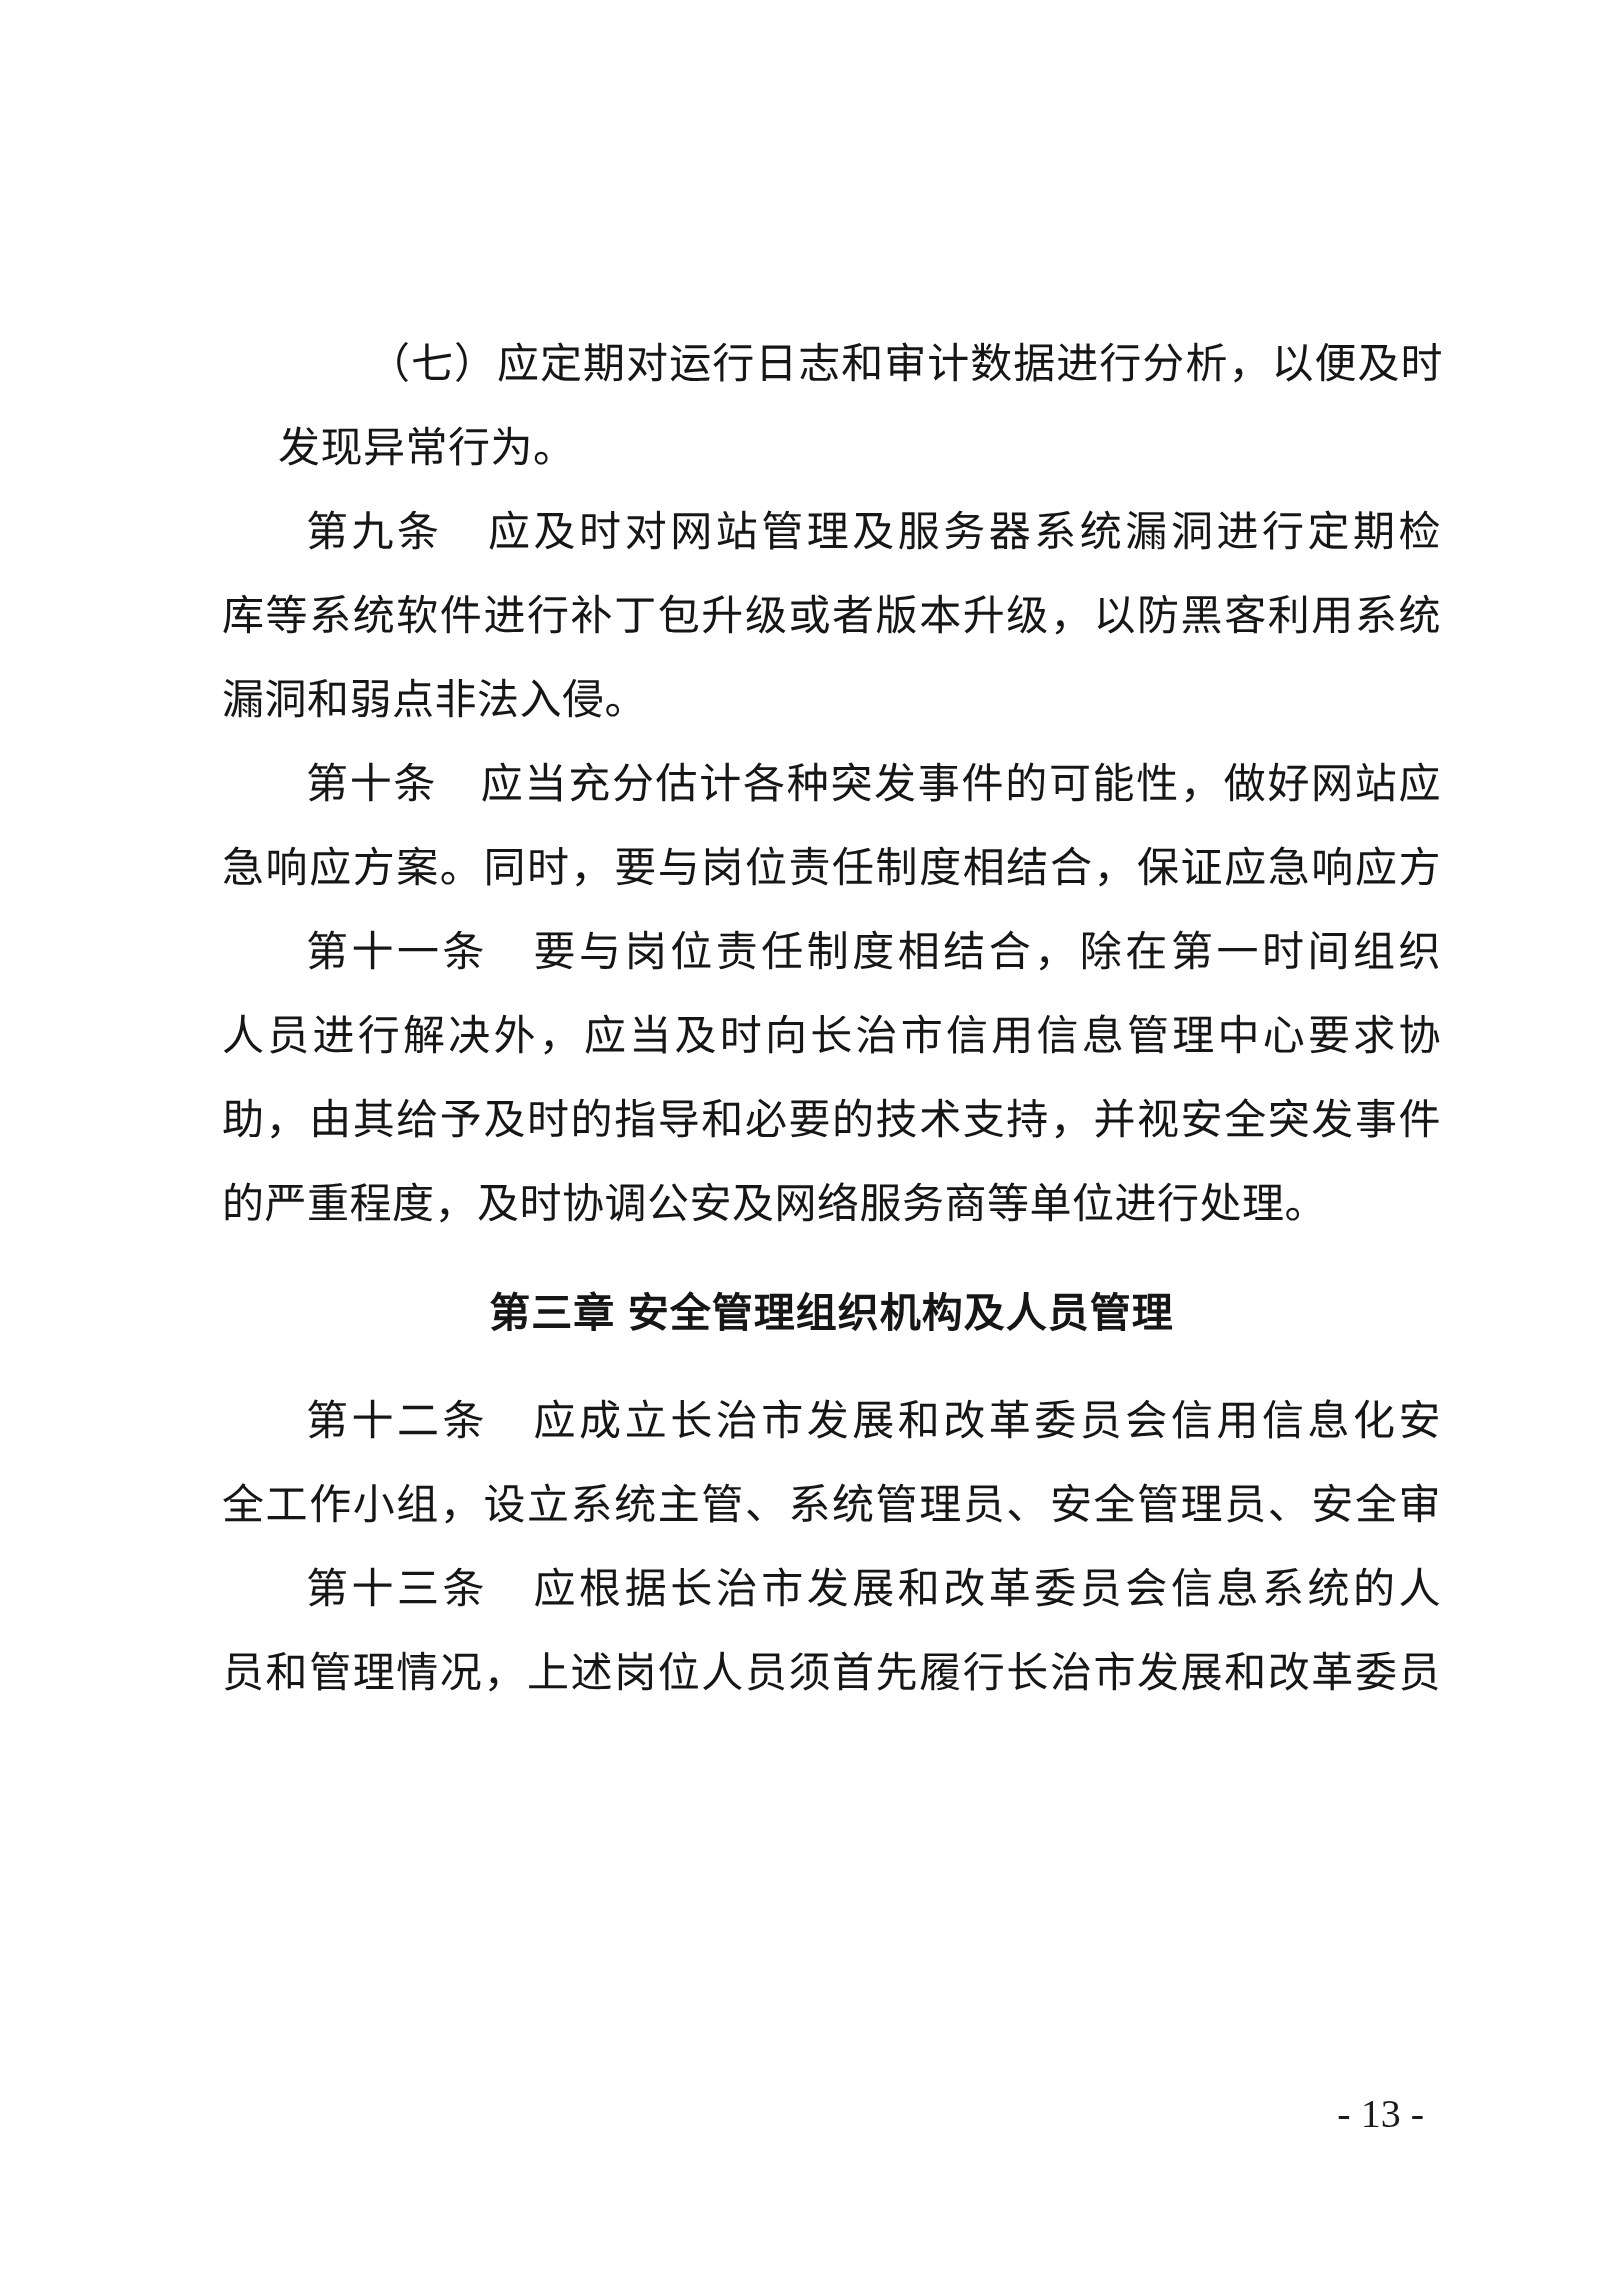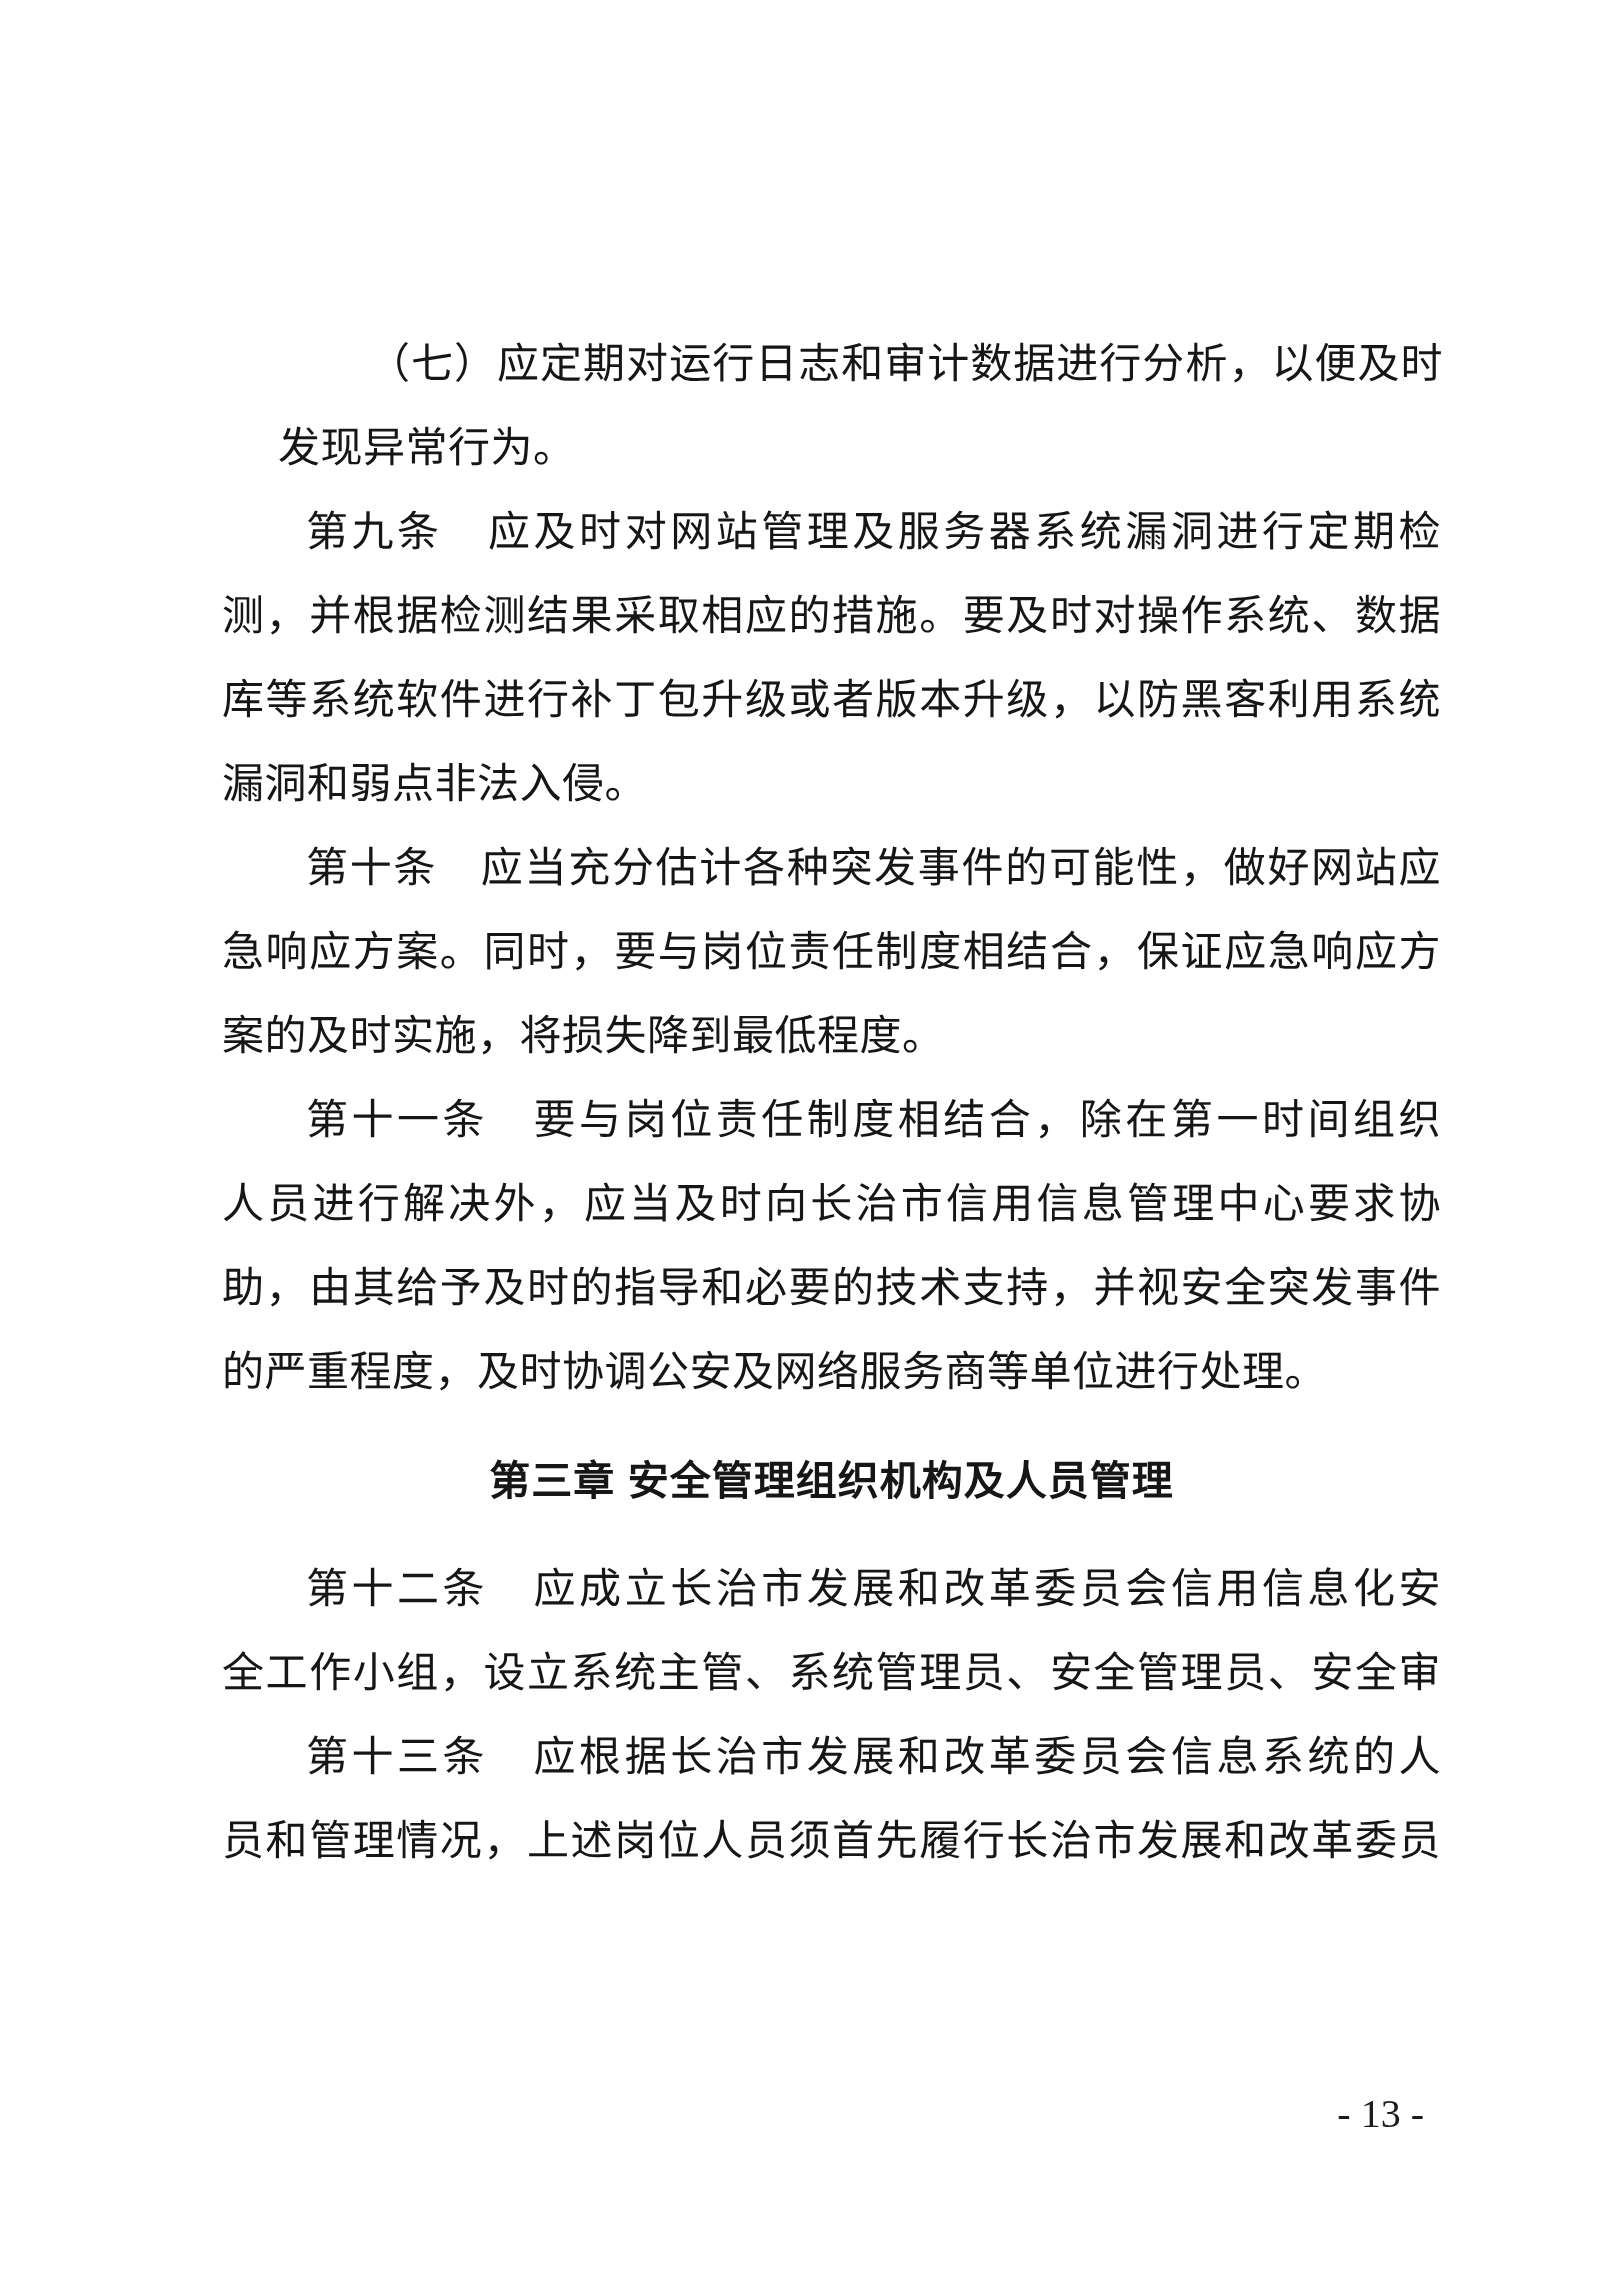--- a/index.html
+++ b/index.html
@@ -67,26 +67,24 @@
 </style>
 </head>
 <body>
 
 <div class="page">
   <div class="content">
 
     <div class="line sub1 j">（七）应定期对运行日志和审计数据进行分析，以便及时</div>
     <div class="line cont1">发现异常行为。</div>
     <div class="line ind2 j">第九条　应及时对网站管理及服务器系统漏洞进行定期检</div>
-    <div class="line j">测，并根据检测结果采取相应的措施。要及时对操作系统、数据</div>
     <div class="line j">库等系统软件进行补丁包升级或者版本升级，以防黑客利用系统</div>
     <div class="line">漏洞和弱点非法入侵。</div>
     <div class="line ind2 j">第十条　应当充分估计各种突发事件的可能性，做好网站应</div>
     <div class="line j">急响应方案。同时，要与岗位责任制度相结合，保证应急响应方</div>
-    <div class="line">案的及时实施，将损失降到最低程度。</div>
     <div class="line ind2 j">第十一条　要与岗位责任制度相结合，除在第一时间组织</div>
     <div class="line j">人员进行解决外，应当及时向长治市信用信息管理中心要求协</div>
     <div class="line j">助，由其给予及时的指导和必要的技术支持，并视安全突发事件</div>
     <div class="line">的严重程度，及时协调公安及网络服务商等单位进行处理。</div>
 
     <div class="chapter">第三章 安全管理组织机构及人员管理</div>
 
     <div class="line ind2 j">第十二条　应成立长治市发展和改革委员会信用信息化安</div>
     <div class="line j">全工作小组，设立系统主管、系统管理员、安全管理员、安全审</div>
     <div class="line ind2 j">第十三条　应根据长治市发展和改革委员会信息系统的人</div>

